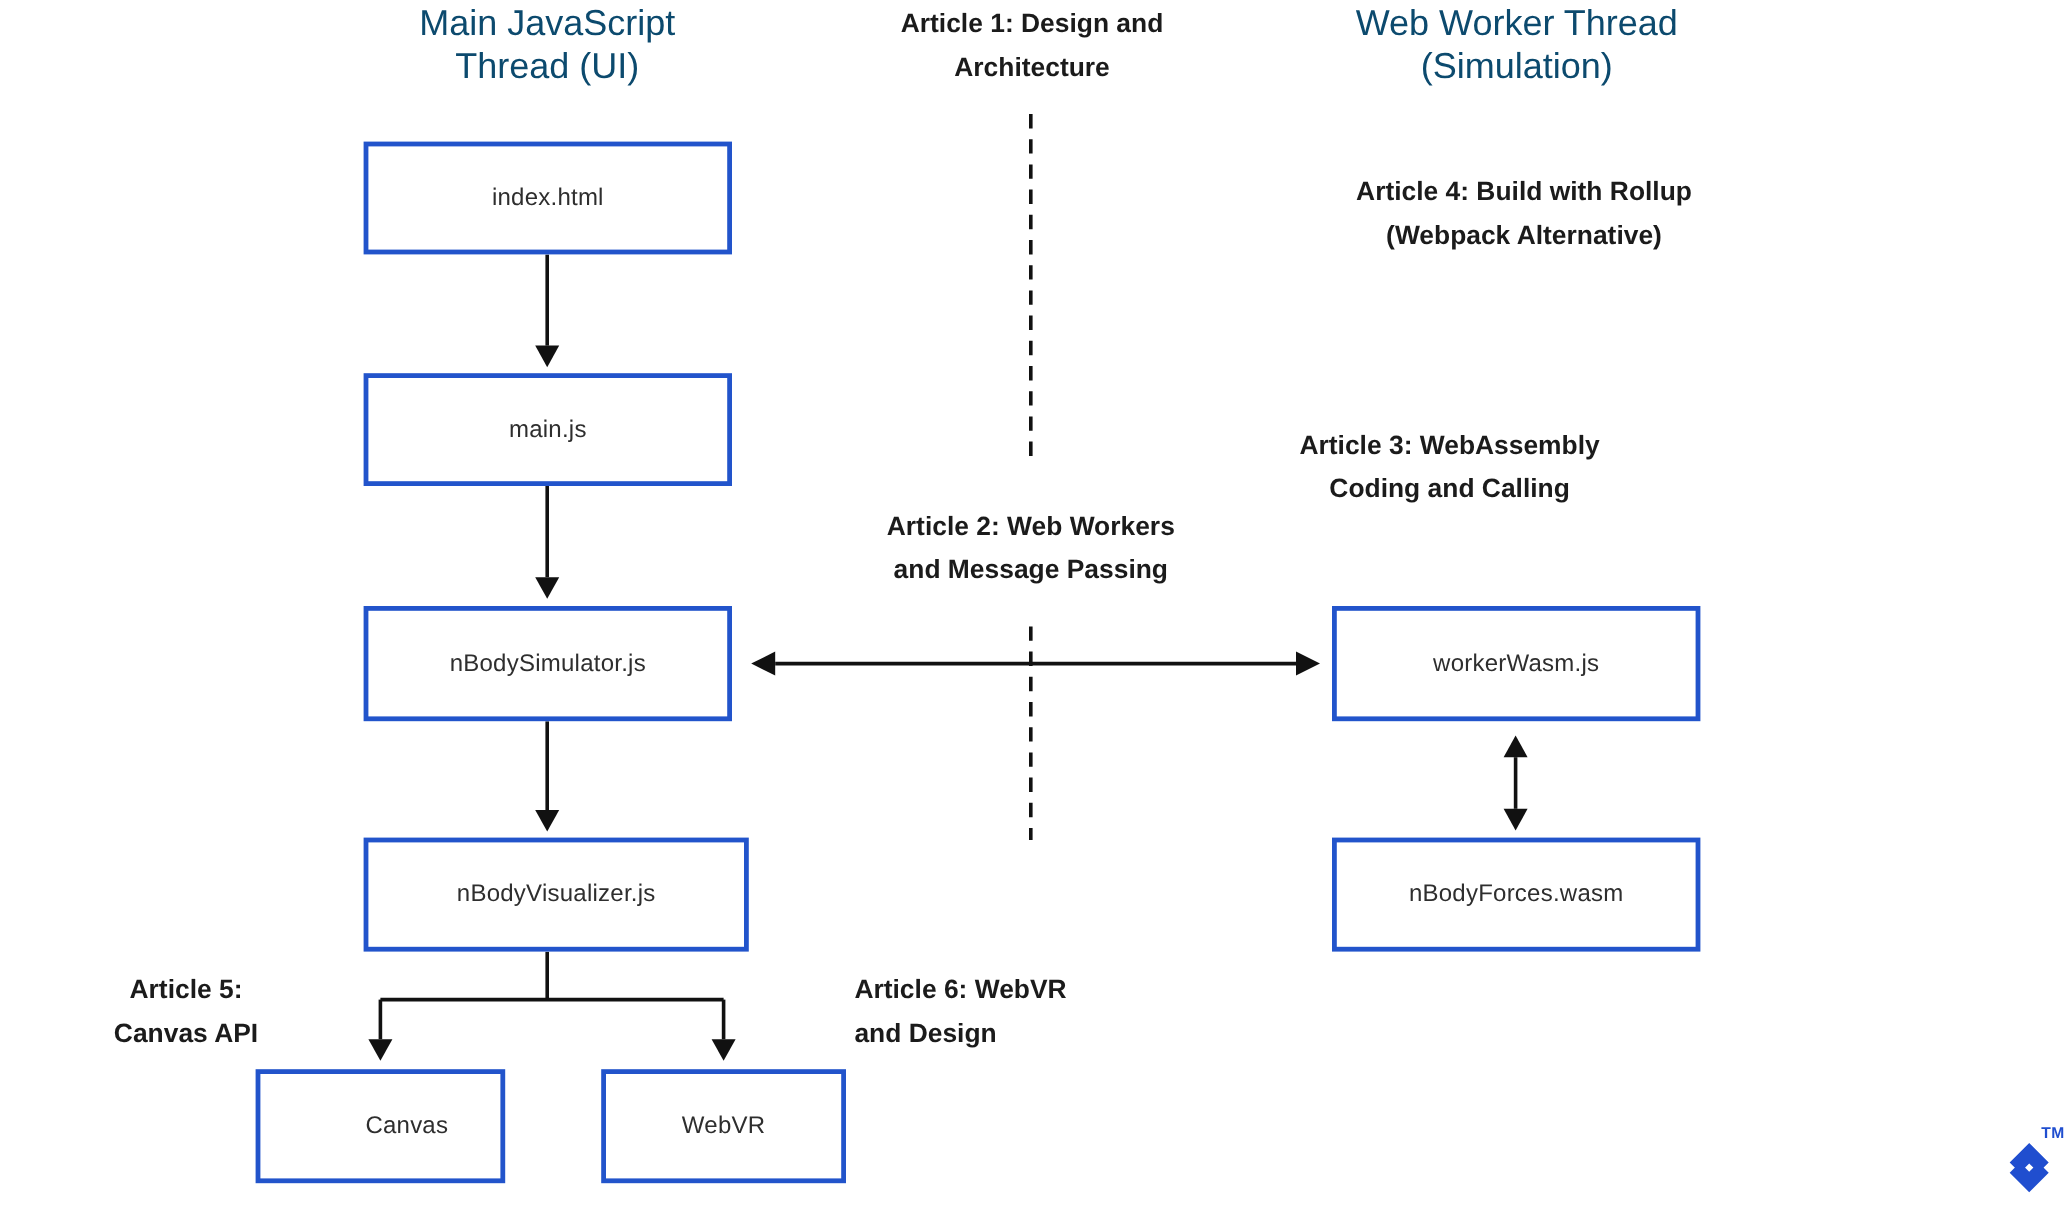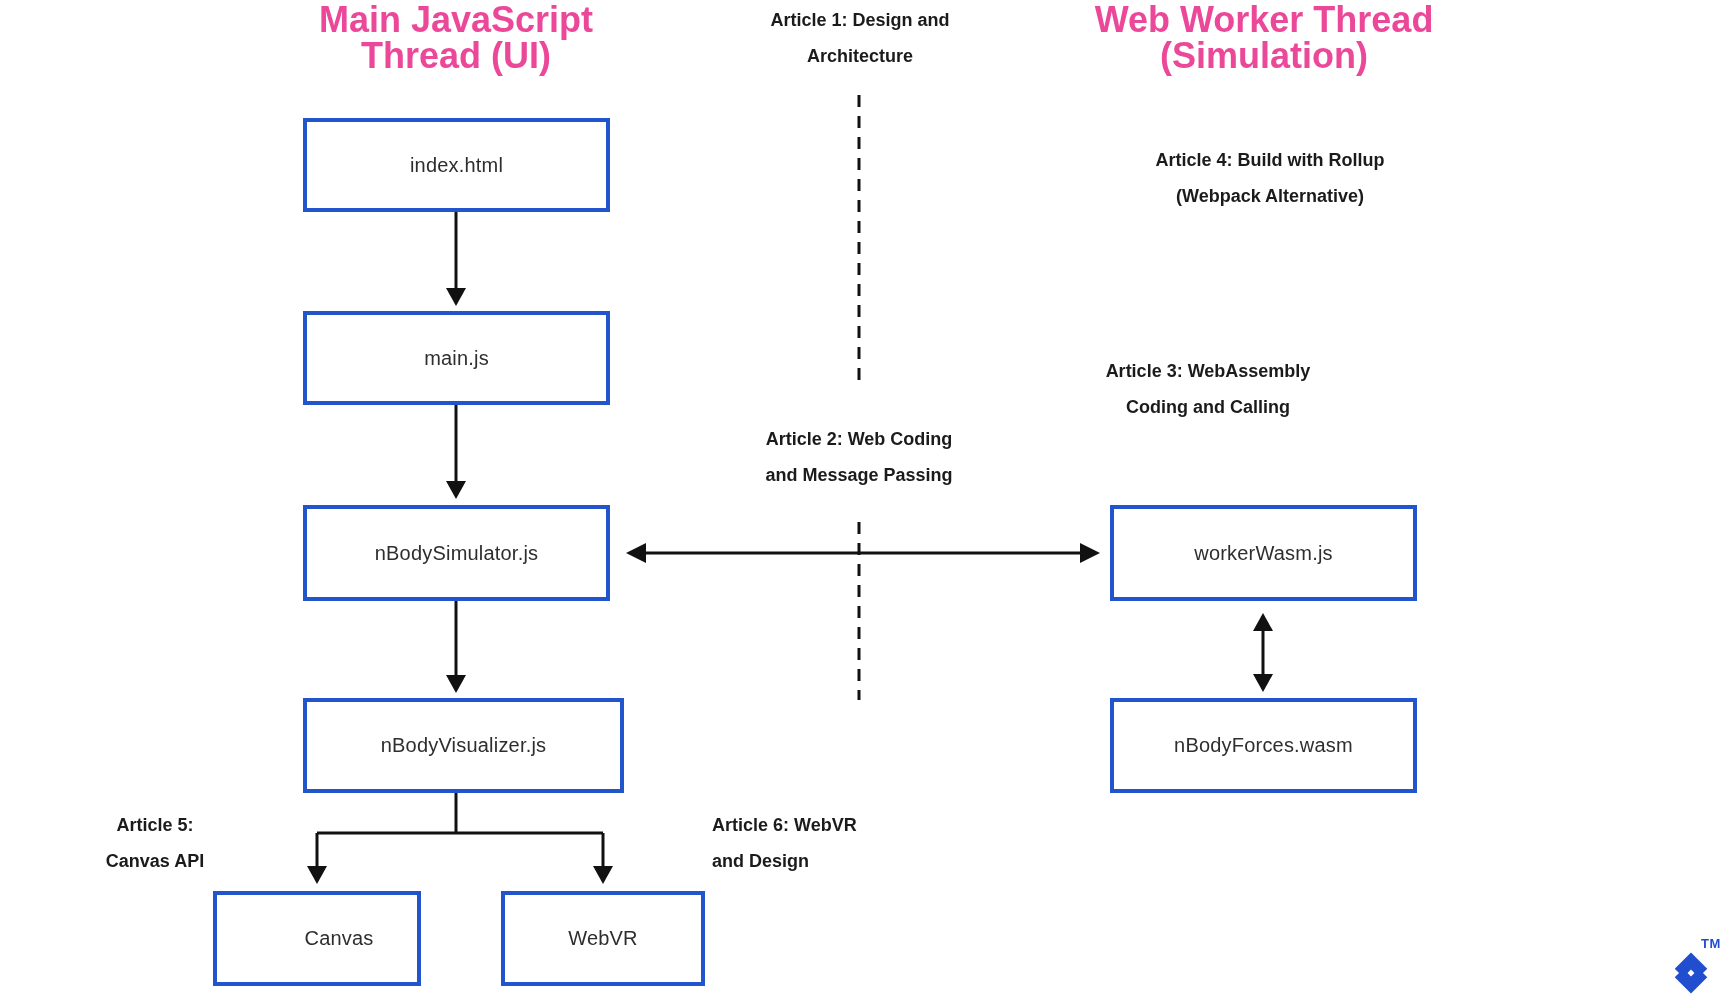--- a/index.html
+++ b/index.html
@@ -28,29 +28,28 @@
     justify-content: center;
     font-size: 20px;
     color: #2e2e2e;
     letter-spacing: 0.2px;
     white-space: nowrap;
   }
   .lbl {
     position: absolute;
     text-align: center;
     transform: translateX(-50%);
-    font-size: 36px;
+    font-size: 30px;
     line-height: 36px;
-    color: #ec4899;
+    color: #0c4a6e;
     white-space: nowrap;
-    font-weight: bold;
   }
   .lbl.bold {
     font-weight: bold;
-    font-size: 18px;
+    font-size: 22px;
     color: #1b1b1b;
   }
   .lbl.align-left {
     transform: none;
     text-align: left;
   }
   
   .n-index   { left: 303px; top: 118px; width: 307px; height: 94px; }
   .n-main    { left: 303px; top: 311px; width: 307px; height: 94px; }
   .n-sim     { left: 303px; top: 505px; width: 307px; height: 96px; }
@@ -153,21 +152,21 @@
 
   <div class="lbl bold l-article4">
     <div>Article 4: Build with Rollup</div>
     <div>(Webpack Alternative)</div>
   </div>
   <div class="lbl bold l-article3">
     <div>Article 3: WebAssembly</div>
     <div>Coding and Calling</div>
   </div>
   <div class="lbl bold l-article2">
-    <div>Article 2: Web Coding</div>
+    <div>Article 2: Web Workers</div>
     <div>and Message Passing</div>
   </div>
   <div class="lbl bold l-article5">
     <div>Article 5:</div>
     <div>Canvas API</div>
   </div>
   <div class="lbl bold align-left l-article6">
     <div>Article 6: WebVR</div>
     <div>and Design</div>
   </div>

